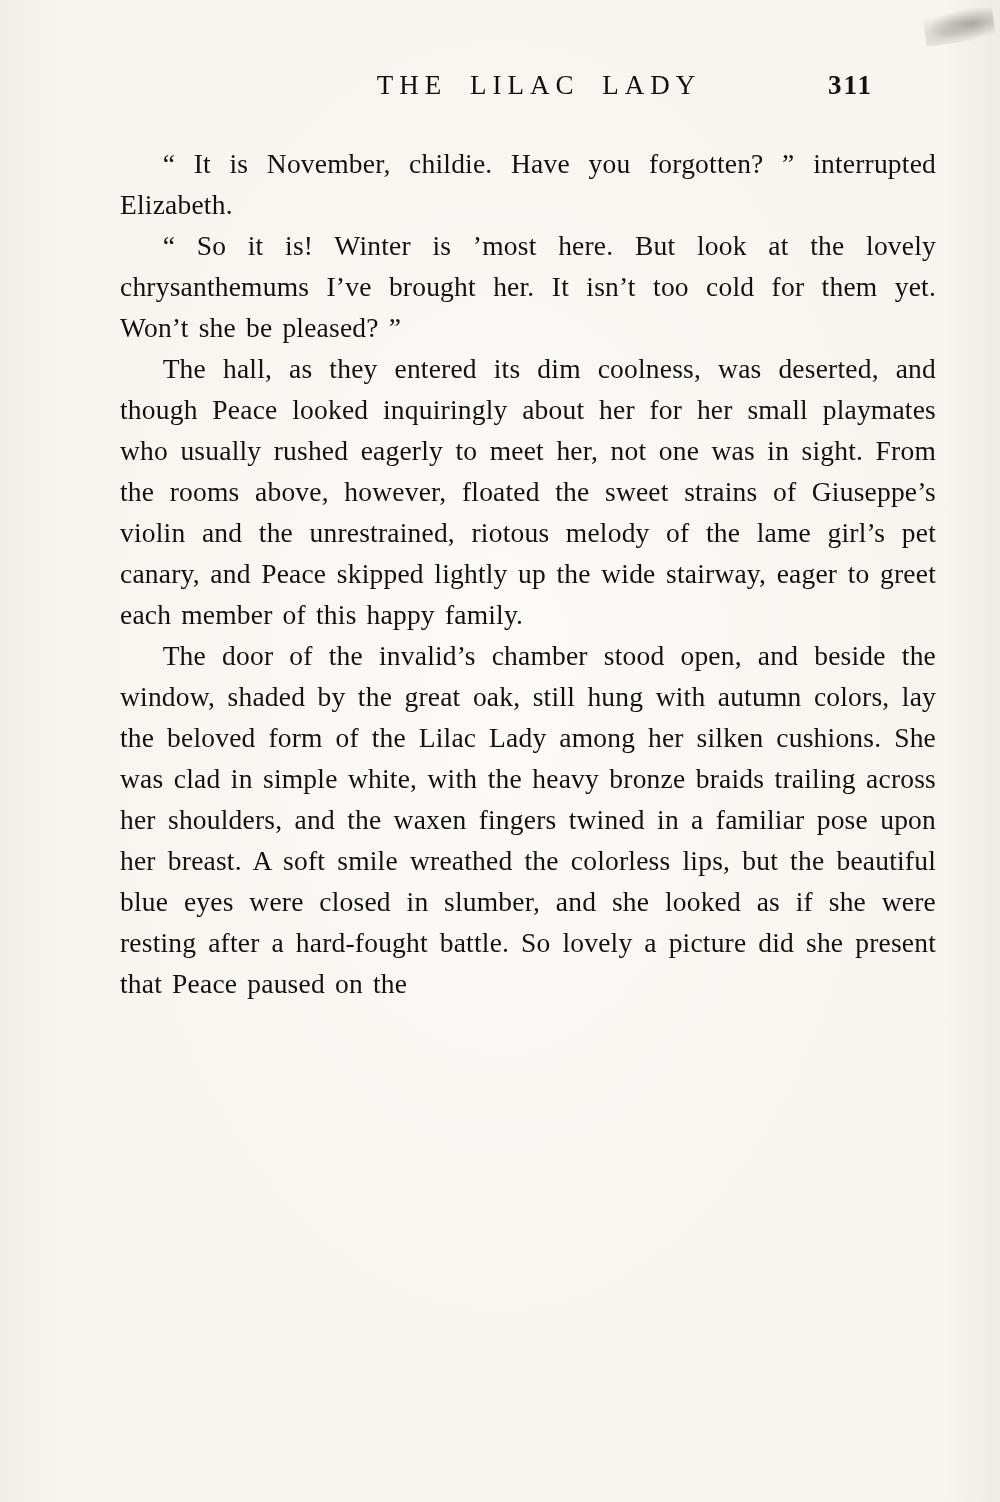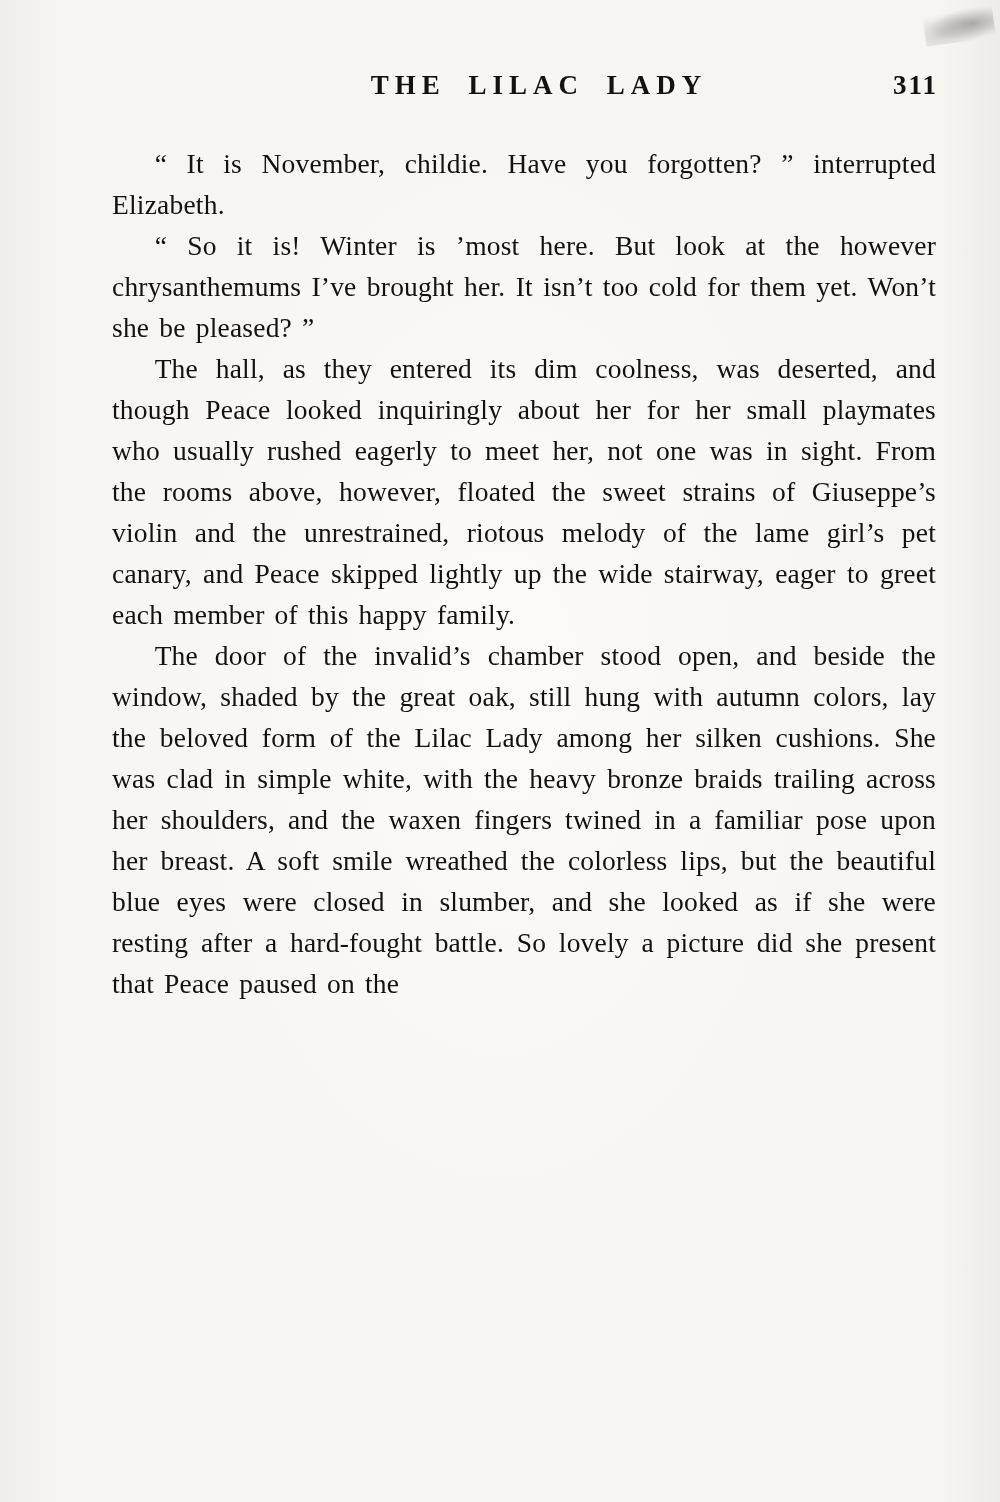--- a/index.html
+++ b/index.html
@@ -35,37 +35,37 @@
     position: absolute;
     top: 70px;
     left: 120px;
     right: 62px;
     display: flex;
     align-items: baseline;
   }
   .head-title {
     flex: 1;
     text-align: center;
-    font-weight: bold;
+    font-weight: normal;
     font-size: 27px;
     letter-spacing: 6px;
     word-spacing: 10px;
     padding-left: 130px;
   }
   .head-page-number {
     width: 110px;
-    text-align: right;
+    text-align: left;
     font-weight: bold;
     font-size: 27px;
     letter-spacing: 2px;
   }
   .body-text {
     position: absolute;
     top: 143px;
-    left: 112px;
+    left: 120px;
     right: 64px;
     font-size: 27.5px;
     line-height: 41px;
     text-align: justify;
     letter-spacing: 0.2px;
     word-spacing: 3px;
   }
   .body-text p {
     margin: 0;
     text-indent: 1.55em;
@@ -79,18 +79,18 @@
 
   <div class="smudge"></div>
 
   <div class="running-head">
     <div class="head-title">THE LILAC LADY</div>
     <div class="head-page-number">311</div>
   </div>
 
   <div class="body-text">
       <p>“ It is November, childie.  Have you forgotten? ” interrupted Elizabeth.</p>
-      <p>“ So it is!  Winter is ’most here.  But look at the however chrysanthemums I’ve brought her. It isn’t too cold for them yet.  Won’t she be pleased? ”</p>
+      <p>“ So it is!  Winter is ’most here.  But look at the lovely chrysanthemums I’ve brought her. It isn’t too cold for them yet.  Won’t she be pleased? ”</p>
       <p>The hall, as they entered its dim coolness, was deserted, and though Peace looked inquiringly about her for her small playmates who usually rushed eagerly to meet her, not one was in sight. From the rooms above, however, floated the sweet strains of Giuseppe’s violin and the unrestrained, riotous melody of the lame girl’s pet canary, and Peace skipped lightly up the wide stairway, eager to greet each member of this happy family.</p>
       <p>The door of the invalid’s chamber stood open, and beside the window, shaded by the great oak, still hung with autumn colors, lay the beloved form of the Lilac Lady among her silken cushions.  She was clad in simple white, with the heavy bronze braids trailing across her shoulders, and the waxen fingers twined in a familiar pose upon her breast.  A soft smile wreathed the colorless lips, but the beautiful blue eyes were closed in slumber, and she looked as if she were resting after a hard-fought battle.  So lovely a picture did she present that Peace paused on the</p>
     </div>
 
 </div>
 
 </body></html>

